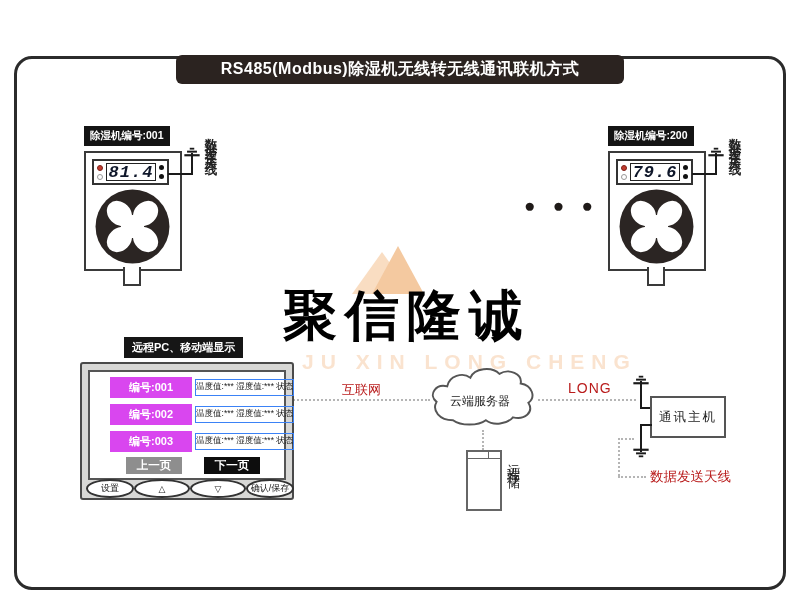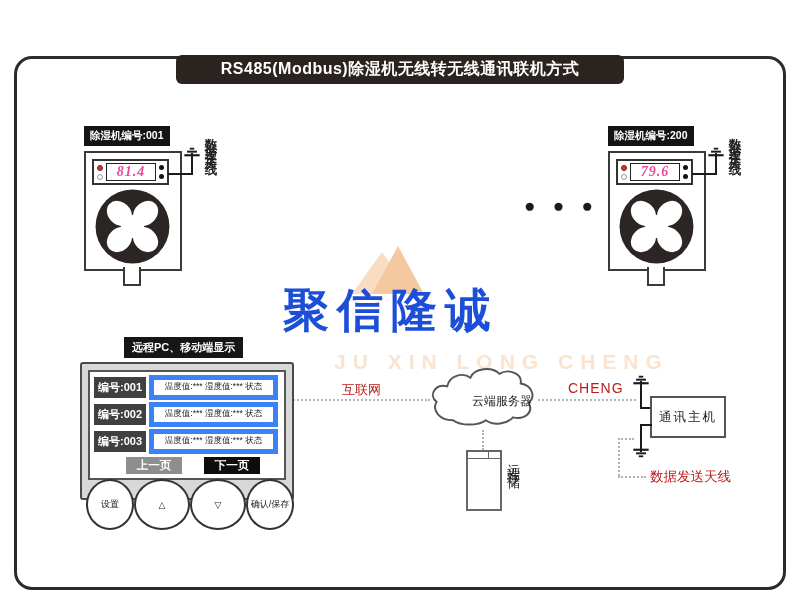--- a/index.html
+++ b/index.html
@@ -9,80 +9,80 @@
   
   .frame{position:absolute;left:14px;top:56px;width:766px;height:528px;
     border:3px solid #2b2b2b;border-radius:18px;background:#fff;}
 
   
   .banner{position:absolute;left:176px;top:55px;width:448px;height:29px;
     background:#2b2320;border-radius:6px;color:#fff;font-size:16px;font-weight:bold;
     display:flex;align-items:center;justify-content:center;letter-spacing:.5px;z-index:5;}
 
   
-  .wm-cn{position:absolute;left:283px;top:280px;font-size:46px;font-weight:bold;
-    color:#1d4ed8;letter-spacing:8px;z-index:0;white-space:nowrap;}
+  .wm-cn{position:absolute;left:283px;top:280px;font-size:54px;font-weight:bold;
+    color:#000000;letter-spacing:8px;z-index:0;white-space:nowrap;}
   .wm-en{position:absolute;left:302px;top:350px;font-size:21px;font-weight:bold;
-    color:#fae3cf;letter-spacing:7px;z-index:0;white-space:nowrap;margin-left:32px;}
+    color:#fae3cf;letter-spacing:7px;z-index:0;white-space:nowrap;}
   .tri{position:absolute;width:0;height:0;z-index:0;}
   .tri.a{left:352px;top:252px;border-left:30px solid transparent;border-right:30px solid transparent;border-bottom:42px solid #f9ddc2;}
   .tri.b{left:372px;top:246px;border-left:26px solid transparent;border-right:26px solid transparent;border-bottom:48px solid #f4c9a0;}
 
   
   .unit{position:absolute;top:120px;width:140px;height:170px;z-index:1;text-align:right;}
   .unit-label{position:absolute;left:0;top:6px;background:#141414;color:#fff;
     font-size:10.5px;font-weight:bold;padding:3px 6px;white-space:nowrap;}
   .unit-body{position:absolute;left:0;top:31px;width:94px;height:116px;
     border:2px solid #3a3a3a;background:#fff;}
   .display{position:absolute;left:6px;top:6px;width:77px;height:26px;
     border:2px solid #333;display:flex;align-items:center;gap:3px;padding:0 3px;box-sizing:border-box;}
   .led-col{display:flex;flex-direction:column;gap:3px;}
   .led{width:6px;height:6px;border-radius:50%;}
   .led.red{background:#c23b2e;border:1px solid #7c2018;box-sizing:border-box;}
   .led.gray{background:#fff;border:1px solid #999;box-sizing:border-box;}
   .digits{flex:1;height:16px;border:1.5px solid #222;display:flex;align-items:center;justify-content:center;
-    font-family:Liberation Serif, serif;font-style:italic;font-weight:bold;font-size:14px;color:#ec4899;letter-spacing:1px;}
+    font-family:Liberation Mono, monospace;font-style:italic;font-weight:bold;font-size:17px;color:#0f172a;letter-spacing:1px;}
   .dot-col{display:flex;flex-direction:column;gap:4px;}
   .bdot{width:5px;height:5px;border-radius:50%;background:#111;}
   .fan{position:absolute;left:8px;top:35px;width:77px;height:77px;}
   .foot{position:absolute;left:39px;top:147px;width:14px;height:17px;border:2px solid #3a3a3a;border-top:none;background:#fff;}
   .ant-line{position:absolute;left:84px;top:47px;width:23px;height:6px;
     border-right:2px solid #1a1a1a;border-bottom:2px solid #1a1a1a;}
   .ant{position:absolute;width:18px;height:23px;}
   .unit .ant{left:99px;top:26px;}
   .ant-label{position:absolute;left:118px;top:8px;writing-mode:vertical-rl;text-orientation:upright;
     font-size:12.5px;font-weight:bold;color:#222;letter-spacing:5px;white-space:nowrap;}
 
   .ellipsis{position:absolute;left:524px;top:195px;font-size:19px;color:#1f1a18;letter-spacing:6px;z-index:1;}
 
   
   .mon-header{position:absolute;left:124px;top:337px;background:#161616;color:#fff;
     font-size:11px;font-weight:bold;padding:3px 8px;white-space:nowrap;z-index:2;}
   .monitor{position:absolute;left:80px;top:362px;width:210px;height:134px;
     background:#d8d8d6;border:2px solid #4a4a4a;border-radius:3px;z-index:2;}
   .screen{position:absolute;left:6px;top:6px;width:194px;height:106px;background:#fff;border:2px solid #555;}
   .mrow{position:absolute;left:4px;height:20px;display:flex;align-items:center;gap:3px;width:184px;}
-  .mrow .rid{background:#404040;color:#fff;font-size:11px;font-weight:bold;
-    padding:3px 4px;white-space:nowrap;flex:0 0 auto;}
-  .mrow .rinfo{flex:1;border:5px solid #3b82f6;height:15px;display:flex;align-items:center;
+  .mrow .rid{background:#d946ef;color:#fff;font-size:11px;font-weight:bold;
+    padding:3px 19px;white-space:nowrap;flex:0 0 auto;margin-left:16px;}
+  .mrow .rinfo{flex:1;border:1px solid #3b82f6;height:15px;display:flex;align-items:center;
     justify-content:center;font-size:8.5px;color:#222;white-space:nowrap;}
   .pagebtn{position:absolute;top:85px;height:17px;width:56px;color:#fff;font-size:11.5px;font-weight:bold;
     display:flex;align-items:center;justify-content:center;}
   .pagebtn.prev{left:36px;background:#8e8e8e;}
   .pagebtn.next{left:114px;background:#0d0d0d;}
   .btnrow{position:absolute;left:4px;top:115px;width:202px;display:flex;justify-content:space-between;}
   .oval{border:2px solid #333;background:#fff;border-radius:50%;height:15px;min-width:38px;
-    display:flex;align-items:center;justify-content:center;font-size:9px;color:#222;padding:16px 3px;white-space:nowrap;}
+    display:flex;align-items:center;justify-content:center;font-size:9px;color:#222;padding:0 3px;white-space:nowrap;}
 
   
   .dotline-h{position:absolute;border-top:2px dotted #b5b5b5;z-index:1;}
   .dotline-v{position:absolute;border-left:2px dotted #b5b5b5;z-index:1;}
   .net-label{position:absolute;font-size:13px;color:#b91c1c;white-space:nowrap;z-index:2;}
   .cloud{position:absolute;left:424px;top:364px;width:116px;height:68px;z-index:2;}
-  .cloud-label{position:absolute;left:450px;top:393px;width:104px;text-align:center;
+  .cloud-label{position:absolute;left:428px;top:393px;width:104px;text-align:center;
     font-size:12px;color:#222;z-index:3;white-space:nowrap;}
   .solid-l{position:absolute;z-index:2;}
   .hostbox{position:absolute;left:650px;top:396px;width:72px;height:38px;border:2px solid #555;
     background:#fff;display:flex;align-items:center;justify-content:center;
     font-size:12.5px;color:#222;letter-spacing:2px;z-index:2;white-space:nowrap;}
   .ant.up-host{left:632px;top:374px;}
   .ant.down-host{left:632px;top:436px;transform:scale(1,-1);}
 
   
   .storage{position:absolute;left:466px;top:450px;width:32px;height:57px;border:2px solid #666;background:#fff;z-index:2;}
@@ -208,21 +208,21 @@
 
   <div class="dotline-h" style="left:290px;top:399px;width:140px"></div>
   <div class="net-label" style="left:342px;top:381px">互联网</div>
 
   <svg class="cloud" viewBox="0 0 120 70">
     <path d="M30 58 C 16 58, 8 48, 13 39 C 4 32, 12 20, 24 23 C 26 12, 40 8, 48 14 C 52 4, 70 2, 78 10 C 88 4, 102 10, 100 20 C 112 22, 116 34, 108 40 C 114 50, 104 58, 92 55 C 86 62, 72 64, 64 58 C 56 64, 38 64, 30 58 Z" fill="#ffffff" stroke="#555" stroke-width="2"></path>
   </svg>
   <div class="cloud-label">云端服务器</div>
 
   <div class="dotline-h" style="left:538px;top:399px;width:98px"></div>
-  <div class="net-label" style="left:568px;top:380px;font-size:14px;letter-spacing:1px">CHENG</div>
+  <div class="net-label" style="left:568px;top:380px;font-size:14px;letter-spacing:1px">LONG</div>
 
   <svg class="ant up-host" viewBox="0 0 20 24">
       <use href="#ant-sym"></use>
     </svg>
   <div class="solid-l" style="left:640px;top:395px;width:10px;height:12px;border-left:2px solid #1a1a1a;border-bottom:2px solid #1a1a1a"></div>
   <div class="hostbox">通讯主机</div>
   <div class="solid-l" style="left:640px;top:424px;width:10px;height:13px;border-left:2px solid #1a1a1a;border-top:2px solid #1a1a1a"></div>
   <svg class="ant down-host" viewBox="0 0 20 24">
       <use href="#ant-sym"></use>
     </svg>

